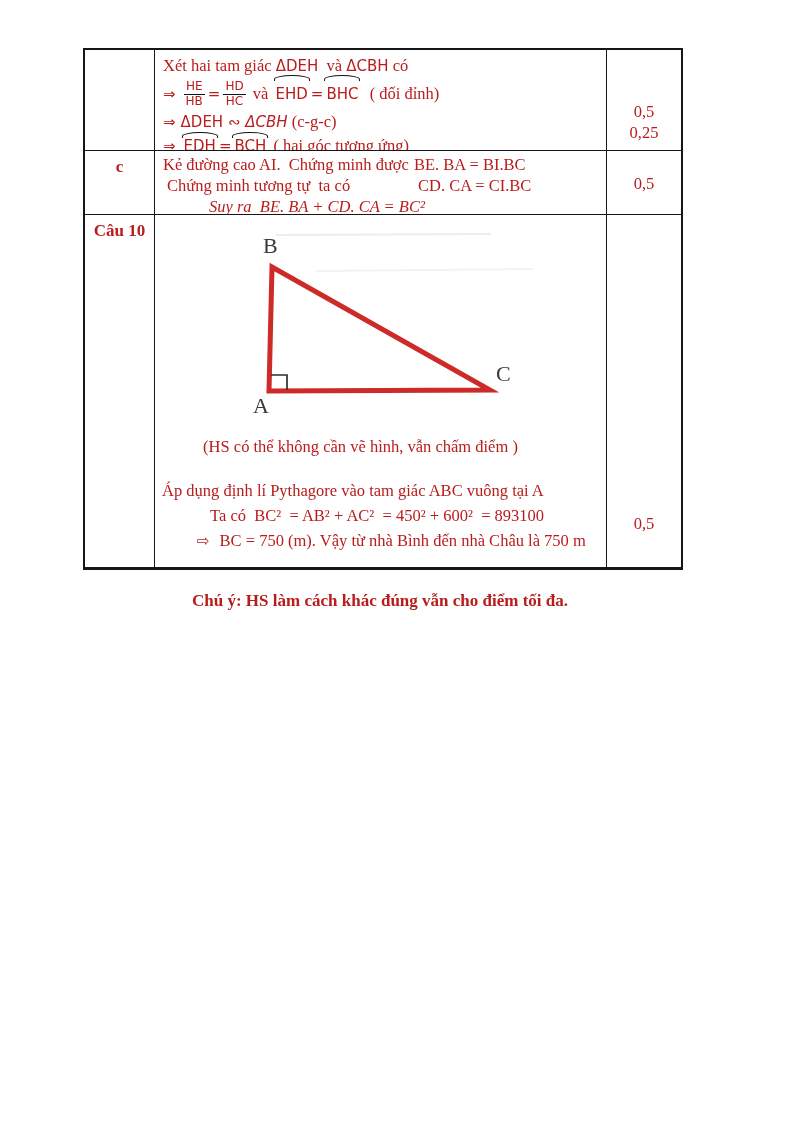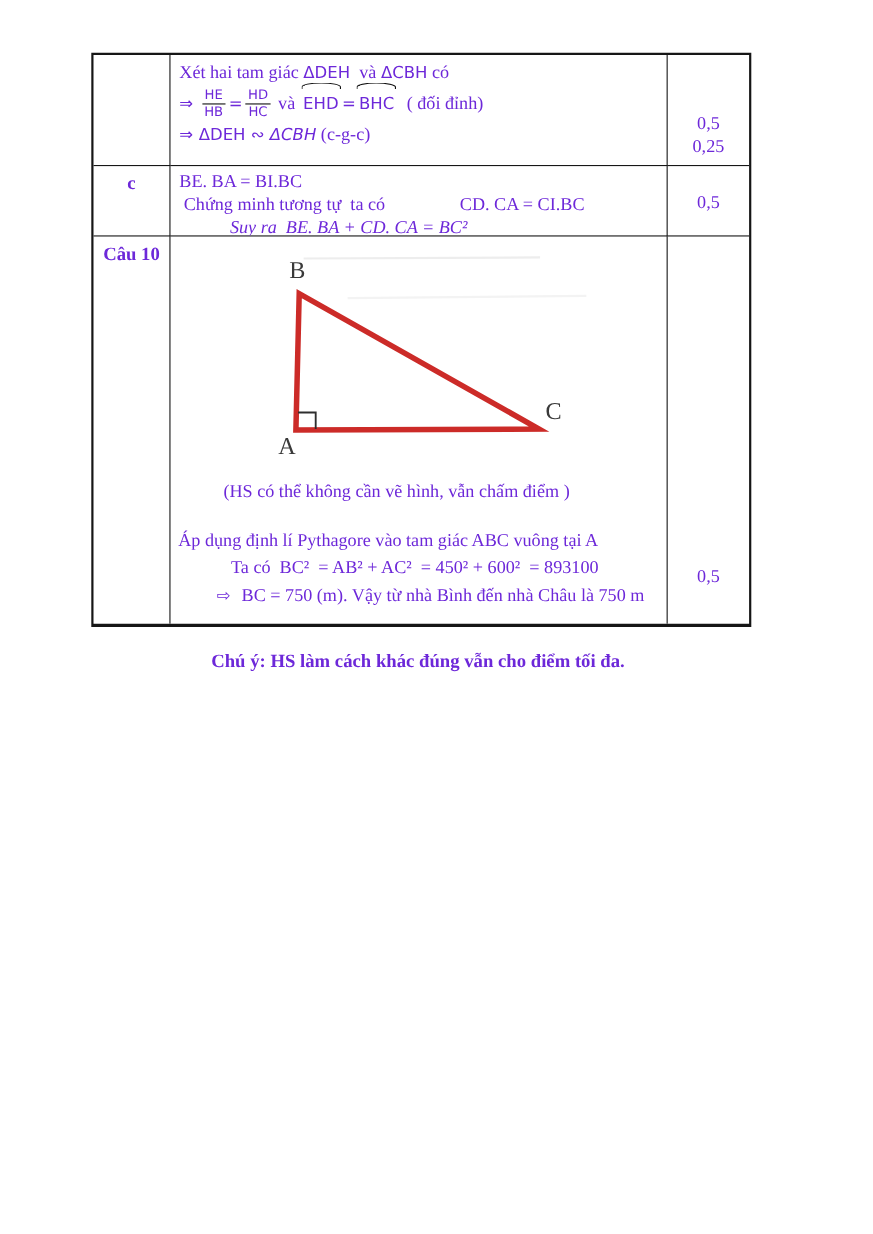--- a/index.html
+++ b/index.html
@@ -1,17 +1,17 @@
 <!DOCTYPE html>
 <html><head>
 <meta charset="utf-8">
 <style>
   html,body{margin:0;padding:0;background:#ffffff;}
   .page{position:relative;width:760px;height:1122px;background:#fff;
-        font-family:"Liberation Serif","DejaVu Serif",serif;color:#6d28d9;overflow:hidden;}
+        font-family:"Liberation Serif","DejaVu Serif",serif;color:#b91c1c;overflow:hidden;}
 
   
   .tbl{position:absolute;left:83px;top:48px;display:grid;
        grid-template-columns:70px 452px 74px;
        border:2px solid #161616;border-bottom-width:3px;background:#fff;}
   .cell{border-right:1.6px solid #161616;border-bottom:1.6px solid #161616;
         box-sizing:border-box;overflow:hidden;}
   .lastcol{border-right:none;}
   .lastrow{border-bottom:none;}
   .h1{height:101px}.h2{height:64px}.h3{height:352px}
@@ -64,29 +64,31 @@
 <body>
 
 <div class="page">
   <div class="tbl">
 
     <div class="cell h1 lab"></div>
     <div class="cell h1 body1">
       <div class="ln1"><span class="t">Xét hai tam giác </span><span class="math">ΔDEH</span><span class="t">  và </span><span class="math">ΔCBH</span><span class="t"> có</span></div>
       <div class="ln2"><span class="math arr">⇒</span><span class="frac"><span class="num">HE</span><span class="den">HB</span></span><span class="math">=</span><span class="frac"><span class="num">HD</span><span class="den">HC</span></span><span class="t"> và </span><span class="math hat">EHD</span><span class="math">=</span><span class="math hat">BHC</span><span class="t">  ( đối đỉnh)</span></div>
       <div class="ln3"><span class="math arr">⇒</span><span class="math">ΔDEH </span><span class="math">∾</span><span class="math mathit"> ΔCBH</span><span class="t"> (c-g-c)</span></div>
+      <div class="ln4"><span class="math arr">⇒</span><span class="math hat">EDH</span><span class="math">=</span><span class="math hat">BCH</span><span class="t"> ( hai góc tương ứng)</span></div>
     </div>
     <div class="cell h1 pts p1 lastcol">
       <div>0,5</div>
       <div>0,25</div>
     </div>
 
     <div class="cell h2 lab">c</div>
     <div class="cell h2 body2">
       <div class="r2line">
+          <span class="r2left t">Kẻ đường cao AI.  Chứng minh được</span>
           <span class="t">BE. BA = BI.BC</span>
         </div>
       <div class="r2line r2l2">
           <span class="r2left t">Chứng minh tương tự  ta có</span>
           <span class="t">CD. CA = CI.BC</span>
         </div>
       <div class="r2l3 t">Suy ra  BE. BA + CD. CA = BC²</div>
     </div>
     <div class="cell h2 pts p2 lastcol">
       <div>0,5</div>

